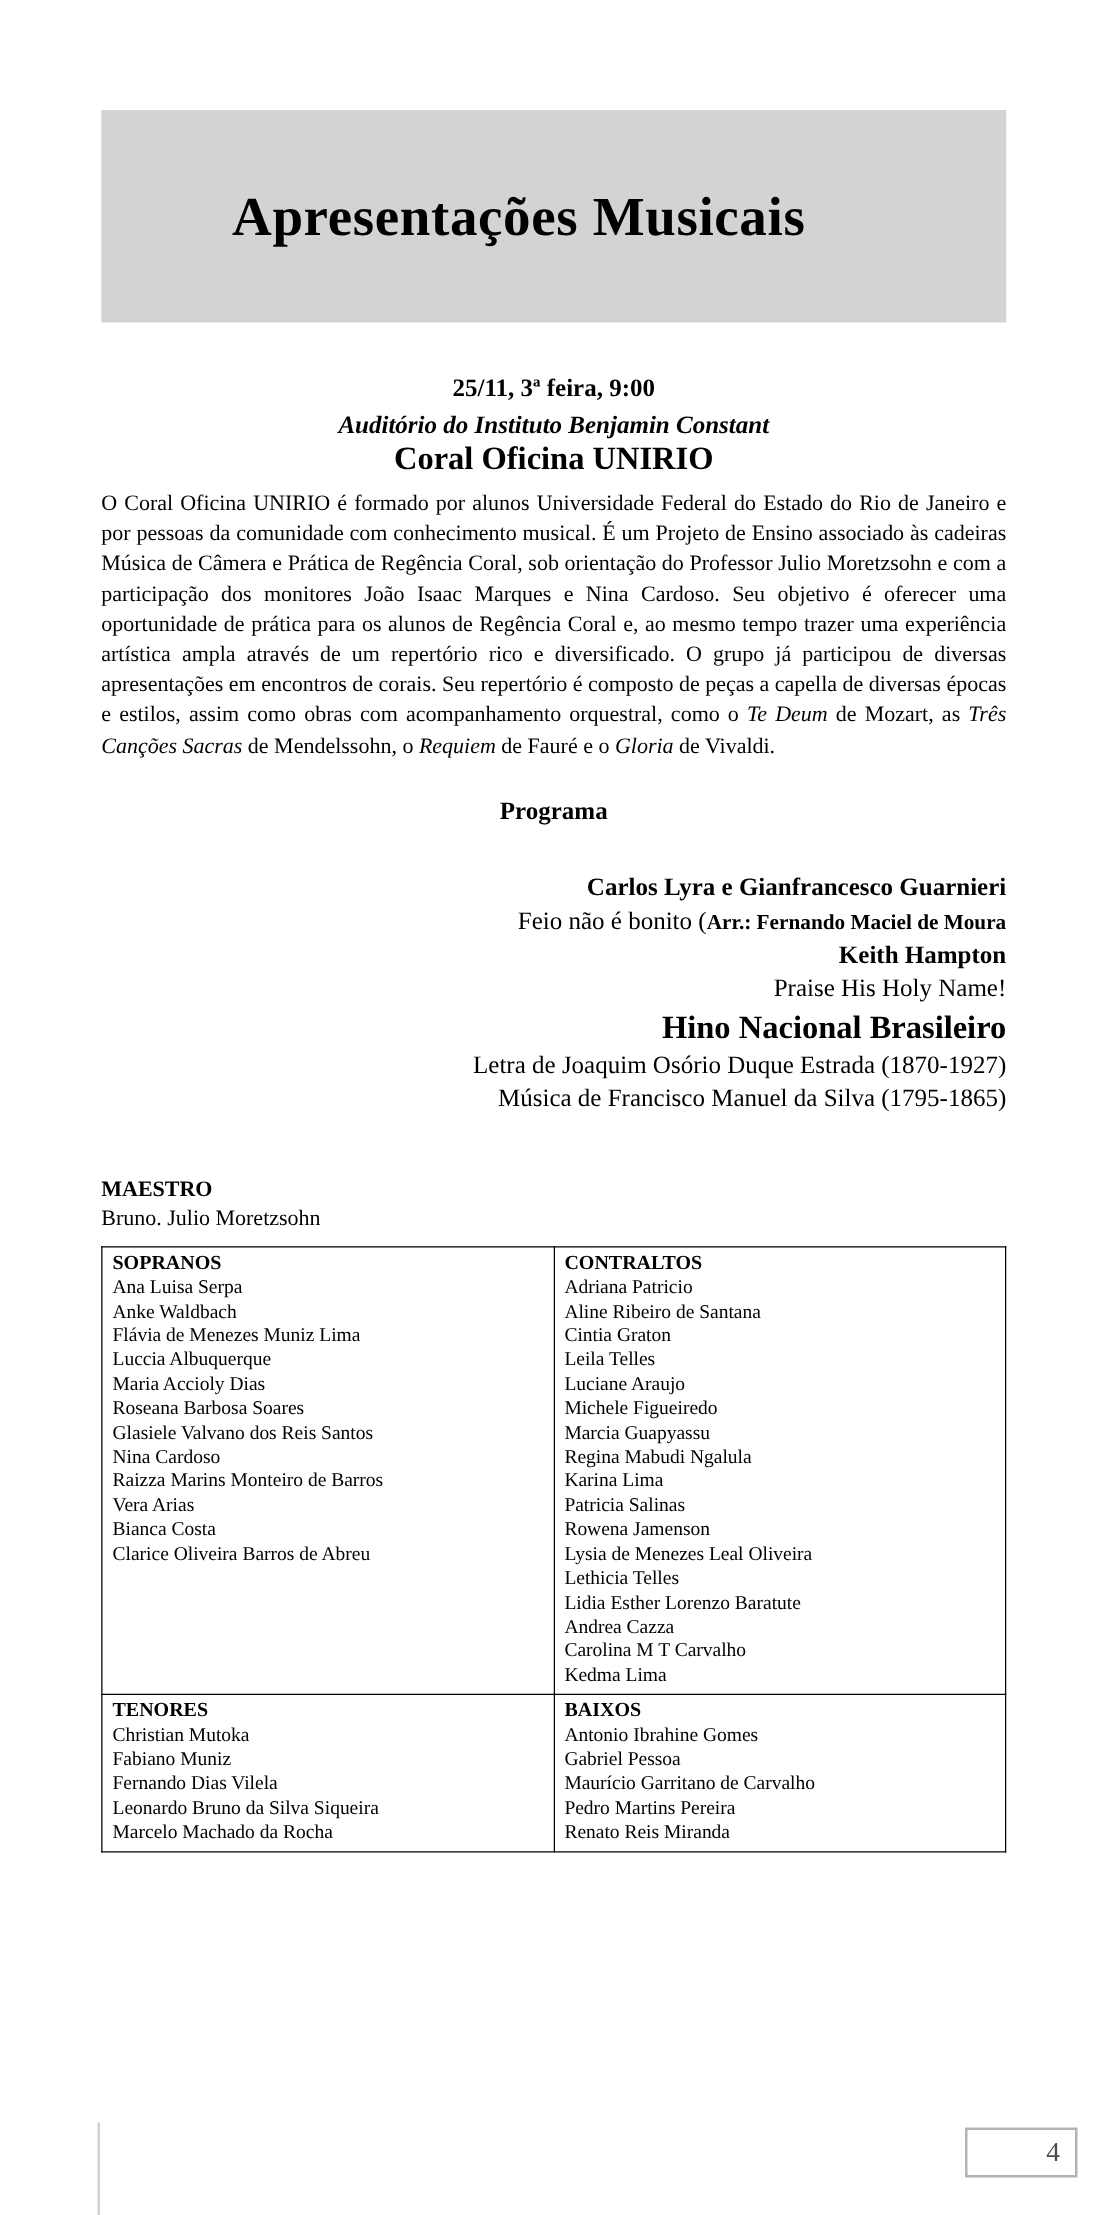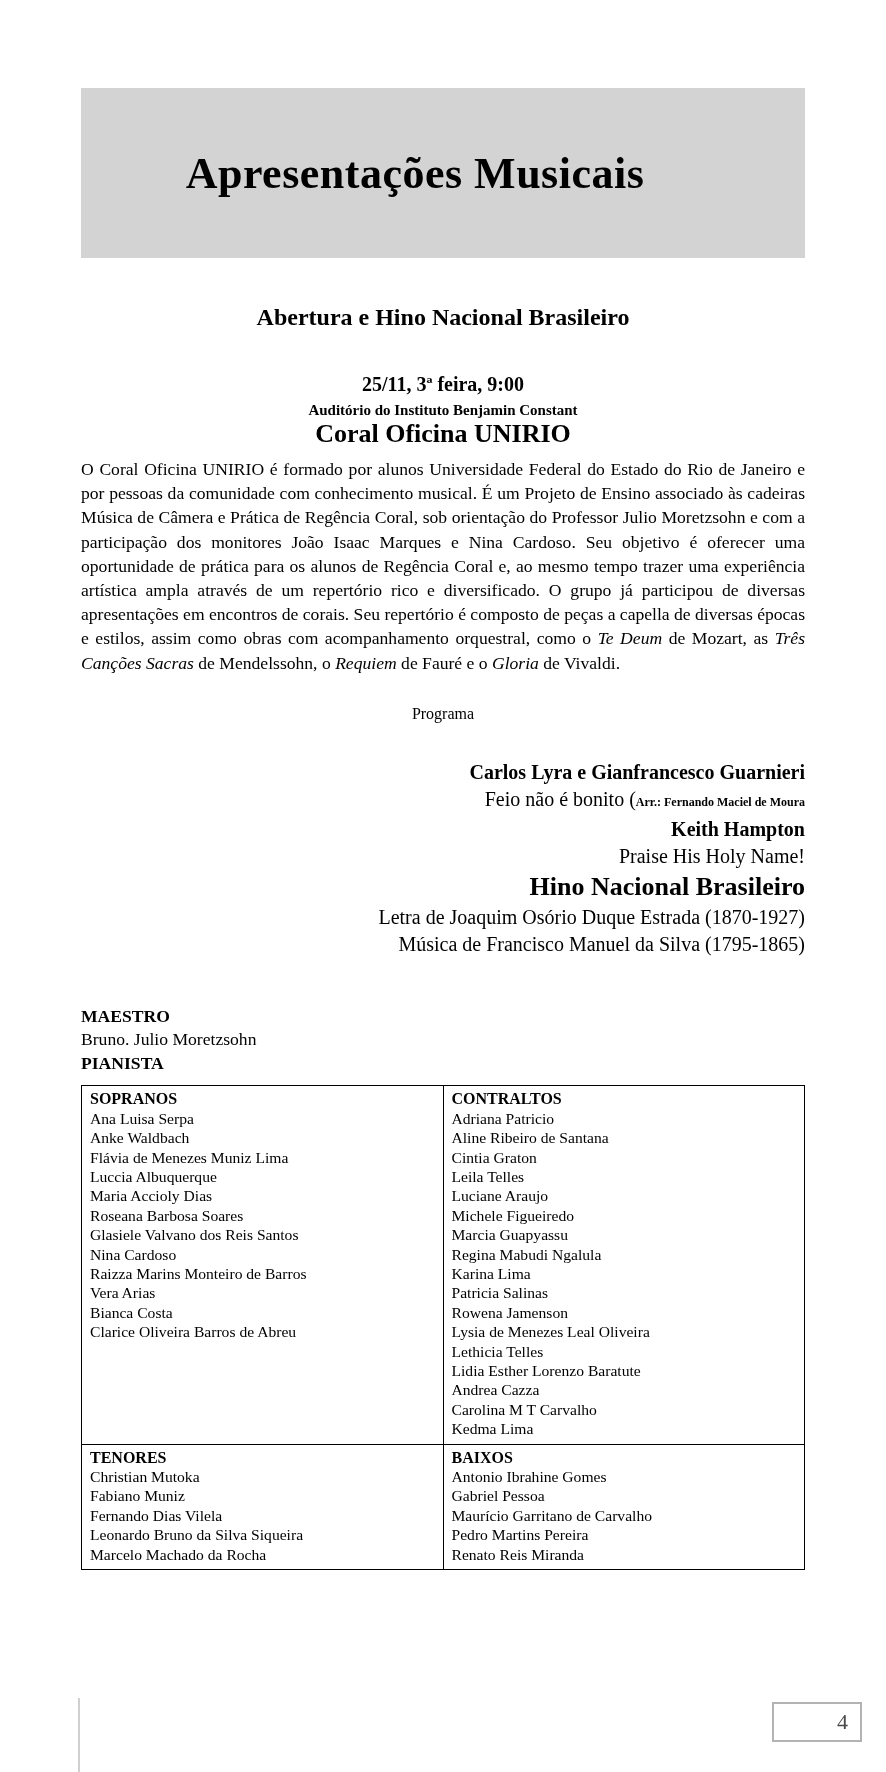--- a/index.html
+++ b/index.html
@@ -21,36 +21,36 @@
     background:#d3d3d3;
     display:flex; align-items:center; justify-content:center;
   }
   .banner-title {
     font-size:44px; font-weight:bold; letter-spacing:0.5px;
     transform:translateX(-28px);
   }
 
   .event-title { margin-top:46px; font-size:24px; font-weight:bold; text-align:center; }
   .event-datetime { margin-top:42px; font-size:20px; font-weight:bold; text-align:center; }
-  .event-venue { margin-top:6px; font-size:15px; font-weight:bold; text-align:center; }
+  .event-venue { margin-top:6px; font-size:20px; font-weight:bold; text-align:center;font-style:italic; }
 
   .choir-name { font-size:26px; font-weight:bold; text-align:center; }
   .description {
     margin-top:8px;
     font-size:17.6px; line-height:24.2px;
     text-align:justify;
   }
   .italic { font-style:italic; }
 
-  .program-heading { margin-top:30px; font-size:16px; font-weight:normal; text-align:center; }
+  .program-heading { margin-top:30px; font-size:20px; font-weight:bold; text-align:center; }
 
   .program-block { margin-top:36px; text-align:right; }
   .composer { font-size:20px; font-weight:bold; line-height:27px; }
   .piece { font-size:20px; line-height:27px; }
-  .arr { font-size:12px; font-weight:bold; }
+  .arr { font-size:17px; font-weight:bold; }
   .anthem-title { font-size:26px; font-weight:bold; line-height:34px; }
   .anthem-credit { font-size:20px; line-height:27.5px; }
 
   .staff { margin-top:46px; font-size:17.6px; line-height:23.5px; }
   .staff-label { font-weight:bold; }
 
   .members-table {
     margin-top:10px;
     width:100%;
     border-collapse:collapse;
@@ -85,21 +85,20 @@
 </head>
 <body>
 
 <div class="page">
   <div class="content">
 
     <div class="banner">
       <div class="banner-title">Apresentações Musicais</div>
     </div>
 
-    <div class="event-title">Abertura e Hino Nacional Brasileiro</div>
     <div class="event-datetime">25/11, 3ª feira, 9:00</div>
     <div class="event-venue">Auditório do Instituto Benjamin Constant</div>
 
     <div class="choir-name">Coral Oficina UNIRIO</div>
     <p class="description"><span>O Coral Oficina UNIRIO é formado por alunos Universidade Federal do Estado do Rio de Janeiro e por pessoas da comunidade com conhecimento musical. É um Projeto de Ensino associado às cadeiras Música de Câmera e Prática de Regência Coral, sob orientação do Professor Julio Moretzsohn e com a participação dos monitores João Isaac Marques e Nina Cardoso.  Seu objetivo é oferecer uma oportunidade de prática para os alunos de Regência Coral e, ao mesmo tempo trazer uma experiência artística ampla através de um repertório rico e diversificado. O grupo já participou de diversas apresentações em encontros de corais. Seu repertório é composto de peças a capella de diversas épocas e estilos, assim como obras com acompanhamento orquestral, como o </span><span class="italic">Te Deum</span><span> de Mozart, as </span><span class="italic">Três Canções Sacras</span><span> de Mendelssohn, o </span><span class="italic">Requiem</span><span> de Fauré e o </span><span class="italic">Gloria</span><span> de Vivaldi.</span></p>
 
     <div class="program-heading">Programa</div>
 
     <div class="program-block">
       <div class="composer">Carlos Lyra e Gianfrancesco Guarnieri</div>
@@ -107,21 +106,20 @@
       <div class="composer">Keith Hampton</div>
       <div class="piece">Praise His Holy Name!</div>
       <div class="anthem-title">Hino Nacional Brasileiro</div>
       <div class="anthem-credit">Letra de Joaquim Osório Duque Estrada (1870-1927)</div>
       <div class="anthem-credit">Música de Francisco Manuel da Silva (1795-1865)</div>
     </div>
 
     <div class="staff">
       <div class="staff-label">MAESTRO</div>
       <div>Bruno. Julio Moretzsohn</div>
-      <div class="staff-label">PIANISTA</div>
     </div>
 
     <table class="members-table">
       <tbody>
         <tr>
           <td>
             <div class="voice-label">SOPRANOS</div>
             <div>
                 <div class="member-name">Ana Luisa Serpa</div>
                 <div class="member-name">Anke Waldbach</div>

